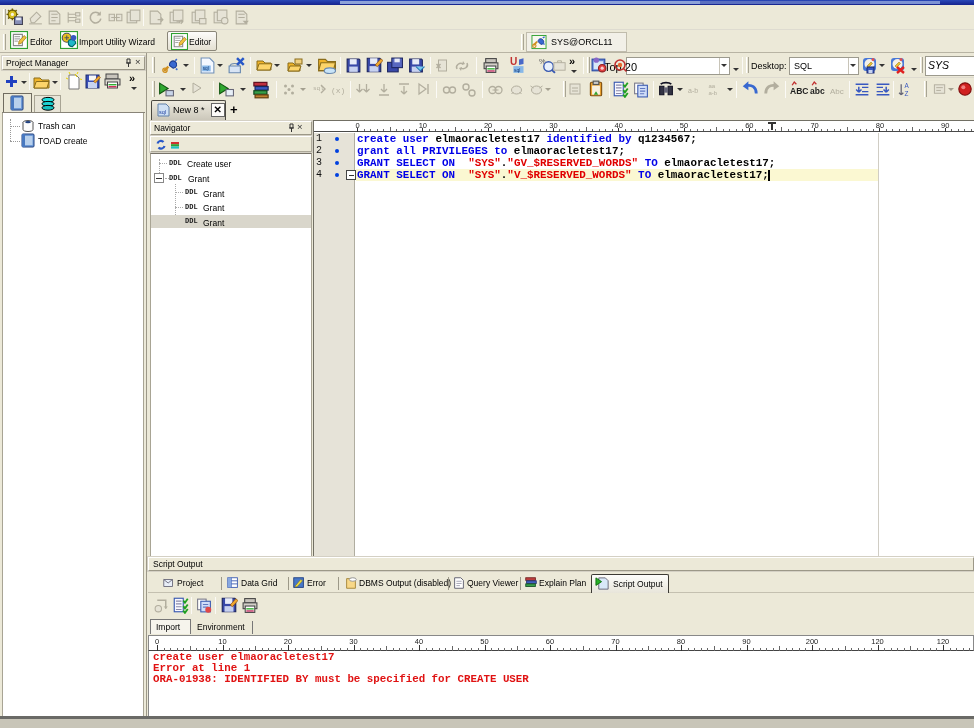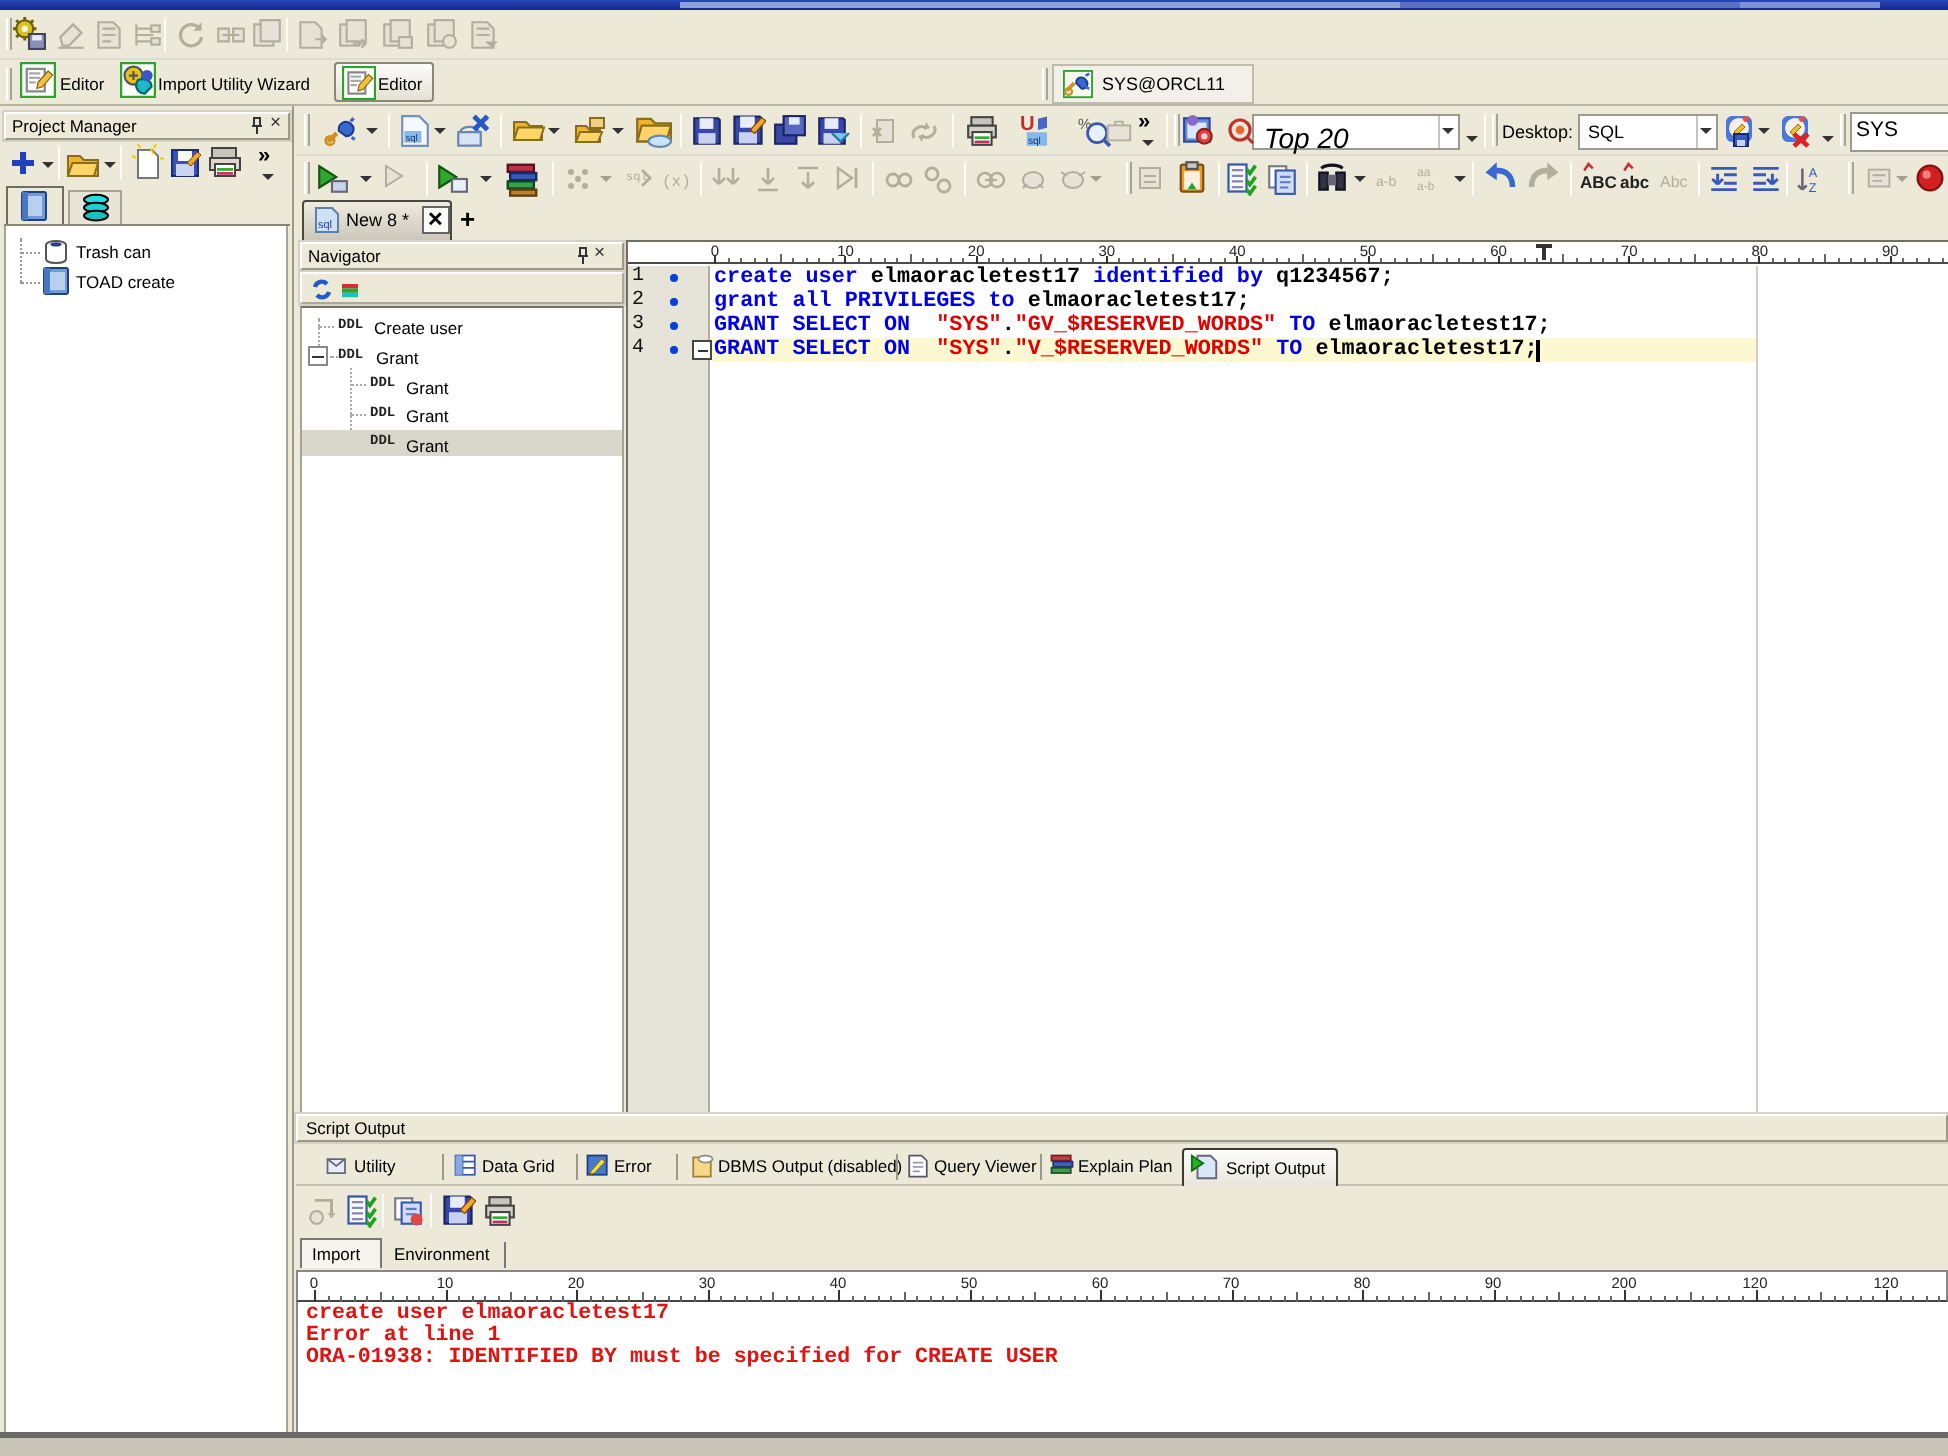--- a/index.html
+++ b/index.html
@@ -111,36 +111,36 @@
 <div class="sep" style="left:194px;top:57px;height:17px;"></div>
 <div class="sep" style="left:250px;top:57px;height:17px;"></div>
 <div class="sep" style="left:340px;top:57px;height:17px;"></div>
 <div class="sep" style="left:430px;top:57px;height:17px;"></div>
 <div class="sep" style="left:476px;top:57px;height:17px;"></div>
 <div class="sep" style="left:583px;top:57px;height:17px;"></div>
 <div class="a" style="left:569px;top:55px;font-weight:bold;font-size:11px;">»</div>
 <div class="arr" style="left:571px;top:70px;"></div>
 <div class="grip" style="left:587px;top:57px;height:16px;"></div>
 <div class="combo" style="left:626px;top:57px;width:104px;height:18px;"></div>
-<div class="a" style="left:632px;top:61px;font-size:14px;font-style:italic;">Top 20</div>
+<div class="a" style="left:604px;top:61px;font-size:11px;">Top 20</div>
 <div class="a" style="left:719px;top:58px;width:10px;height:16px;border-left:1px solid #c8c4b8;"></div>
 <div class="arr" style="left:721px;top:64px;"></div>
 <div class="arr" style="left:733px;top:68px;"></div>
 <div class="sep" style="left:742px;top:57px;height:17px;"></div>
 <div class="grip" style="left:746px;top:57px;height:16px;"></div>
 <div class="a" style="left:751px;top:61px;font-size:9px;">Desktop:</div>
 <div class="combo" style="left:789px;top:57px;width:70px;height:18px;"></div>
 <div class="a" style="left:794px;top:61px;font-size:9px;">SQL</div>
 <div class="a" style="left:848px;top:58px;width:10px;height:16px;border-left:1px solid #c8c4b8;"></div>
 <div class="arr" style="left:850px;top:64px;"></div>
 <div class="arr" style="left:879px;top:64px;"></div>
 <div class="arr" style="left:911px;top:68px;"></div>
 <div class="grip" style="left:920px;top:57px;height:16px;"></div>
 <div class="a" style="left:925px;top:56px;width:49px;height:20px;background:#fff;border:1px solid #9c9a8e;border-right:none;"></div>
-<div class="a" style="left:928px;top:59px;font-size:10.5px;">SYS</div>
+<div class="a" style="left:928px;top:59px;font-size:10.5px;font-style:italic;">SYS</div>
 
 <div class="a" id="tb4" style="left:148px;top:79px;width:826px;height:21px;"></div>
 <div class="grip" style="left:152px;top:81px;height:16px;"></div>
 <div class="arr" style="left:180px;top:88px;"></div>
 <div class="arr" style="left:240px;top:88px;"></div>
 <div class="arrg" style="left:300px;top:88px;"></div>
 <div class="arrg" style="left:545px;top:88px;"></div>
 <div class="arr" style="left:677px;top:88px;"></div>
 <div class="arr" style="left:727px;top:88px;"></div>
 <div class="arrg" style="left:948px;top:88px;"></div>
@@ -812,21 +812,21 @@
       <text x="6" y="14" font-size="6" fill="#3858c0" font-family="Liberation Sans">Z</text>
     </svg>
     <svg style="position:absolute;left:932px;top:82px" width="16" height="15" viewBox="0 0 16 16">
       <rect x="2" y="3" width="11" height="9" fill="#e6e3d6" stroke="#b2ae9e"></rect>
       <path d="M4 6h7M4 9h5" stroke="#b2ae9e"></path>
     </svg>
     <svg style="position:absolute;left:956px;top:80px" width="18" height="18" viewBox="0 0 16 16">
       <circle cx="8" cy="8" r="5.5" fill="#d02020" stroke="#801010"></circle>
       <circle cx="6.5" cy="6.5" r="1.8" fill="#f08080"></circle>
     </svg>
-    <div class="a" style="left:177px;top:578px;font-size:8.5px;">Utility</div>
+    <div class="a" style="left:177px;top:578px;font-size:8.5px;">Project</div>
     <svg style="position:absolute;left:162px;top:576px" width="14" height="14" viewBox="0 0 16 16">
       <path d="M2 4h10v8H2z" fill="#e8eef8" stroke="#667"></path>
       <path d="M2 4l5 4 5-4" fill="none" stroke="#667"></path>
     </svg>
     <div class="a" style="left:221px;top:577px;width:1px;height:13px;background:#9c9888;"></div>
     <div class="a" style="left:241px;top:578px;font-size:8.5px;">Data Grid</div>
     <svg style="position:absolute;left:226px;top:576px" width="14" height="14" viewBox="0 0 16 16">
       <rect x="2" y="2" width="11" height="11" fill="#fff" stroke="#3858b0"></rect>
       <path d="M2 5.5h11M2 9h11M6 2v11" stroke="#3858b0"></path>
       <rect x="2" y="2" width="4" height="11" fill="#88a8e0"></rect>

